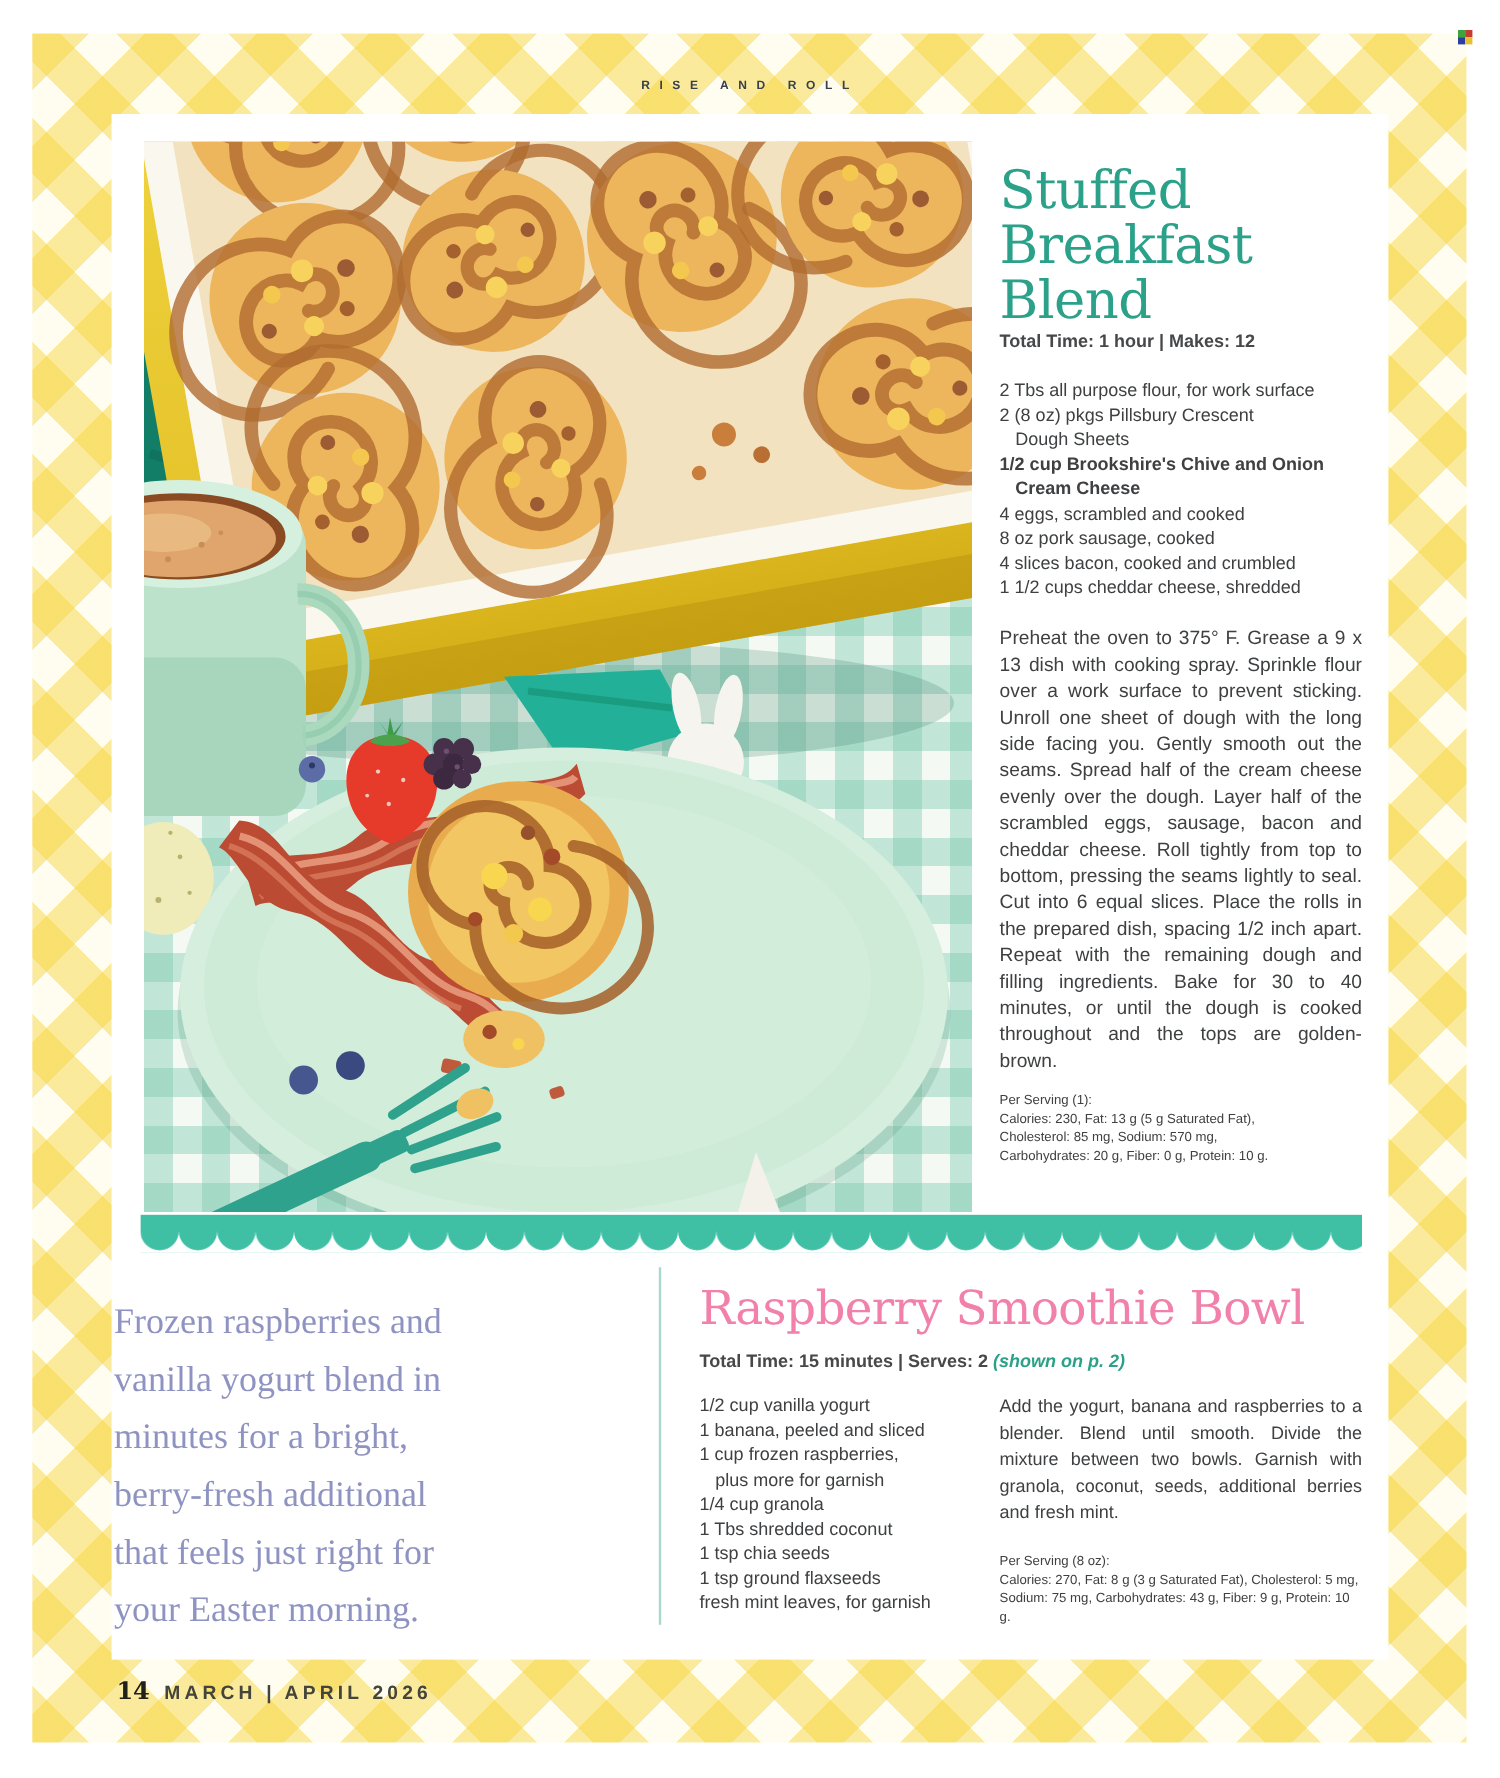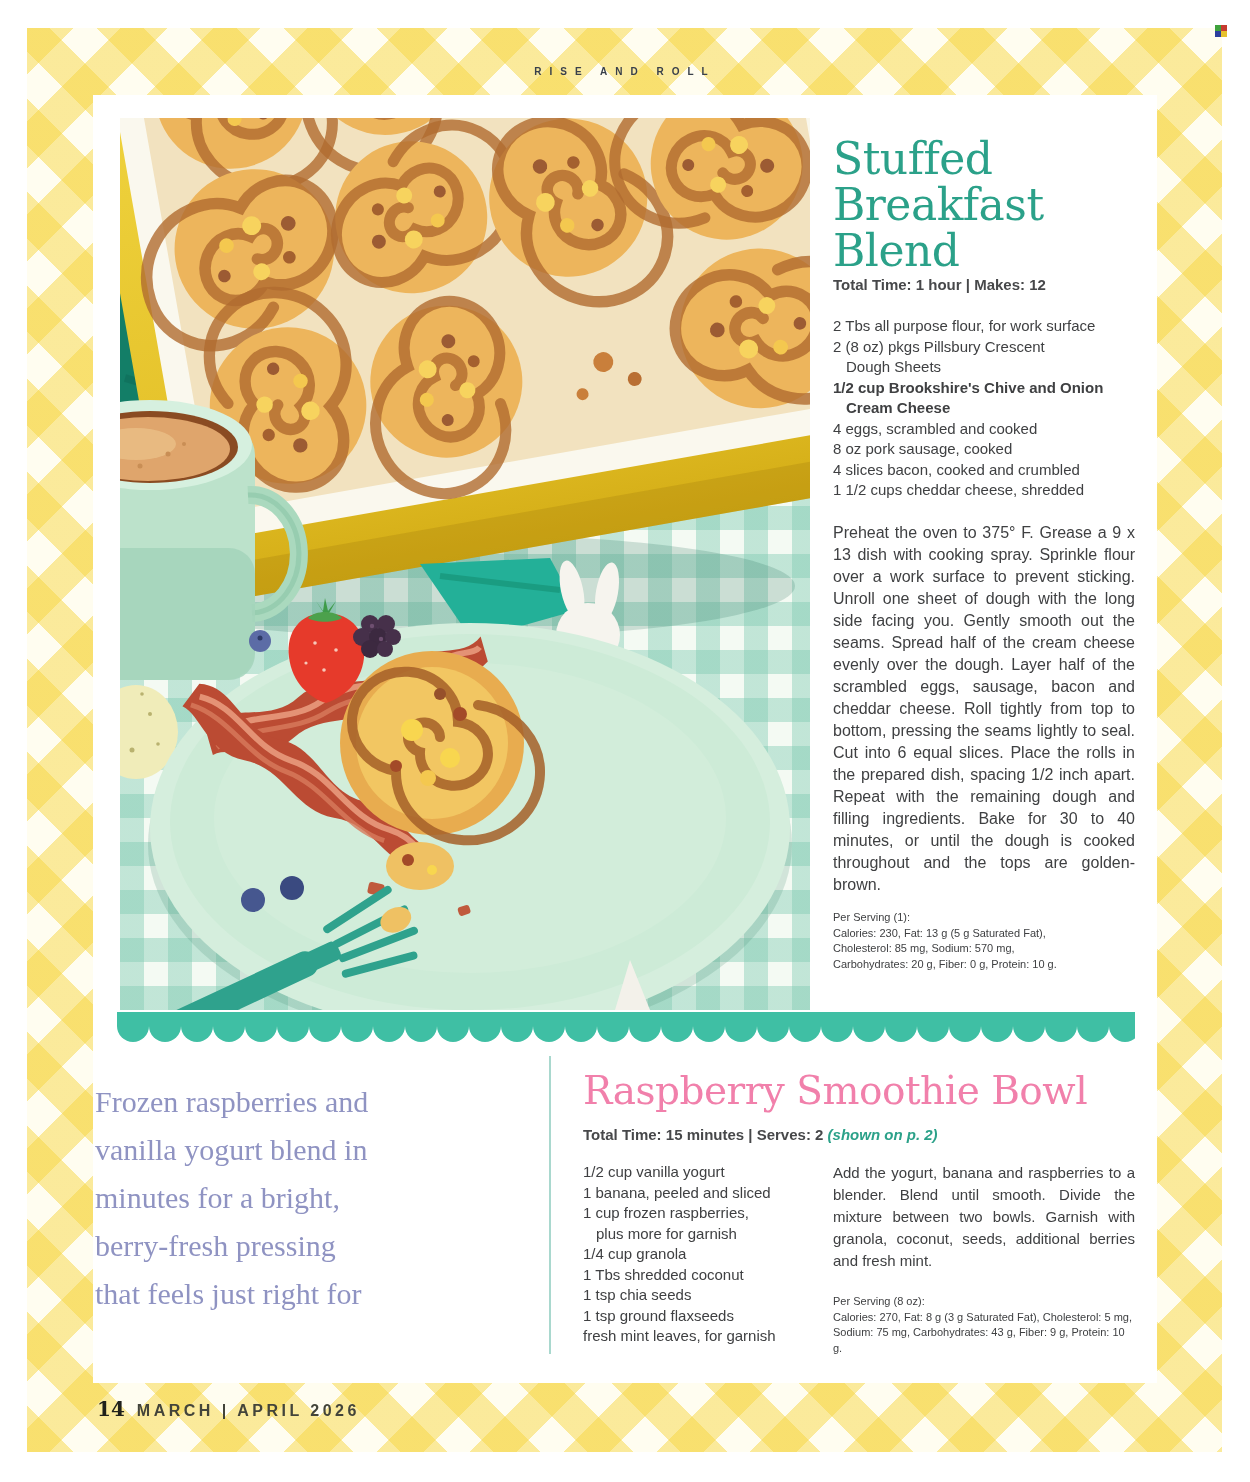--- a/index.html
+++ b/index.html
@@ -307,22 +307,23 @@
         <div class="nutr bold">Cholesterol: 85 mg, Sodium: 570 mg,</div>
         <div class="nutr bold">Carbohydrates: 20 g, Fiber: 0 g, Protein: 10 g.</div>
       </div>
   </section>
 
   <div class="quote">
 
   <span class="qline bold">Frozen raspberries and</span>
       <span class="qline bold">vanilla yogurt blend in</span>
       <span class="qline bold">minutes for a bright,</span>
-      <span class="qline bold">berry-fresh pressing</span>
+      <span class="qline bold">berry-fresh additional</span>
       <span class="qline bold">that feels just right for</span>
+      <span class="qline bold">your Easter morning.</span>
     </div>
 
   <div class="vdivider"></div>
 
   <section class="smoothie">
     <div class="s-title">Raspberry Smoothie Bowl</div>
     <div class="s-meta">
       <span>Total Time: 15 minutes | Serves: 2</span>
       <span class="note">(shown on p. 2)</span>
     </div>

